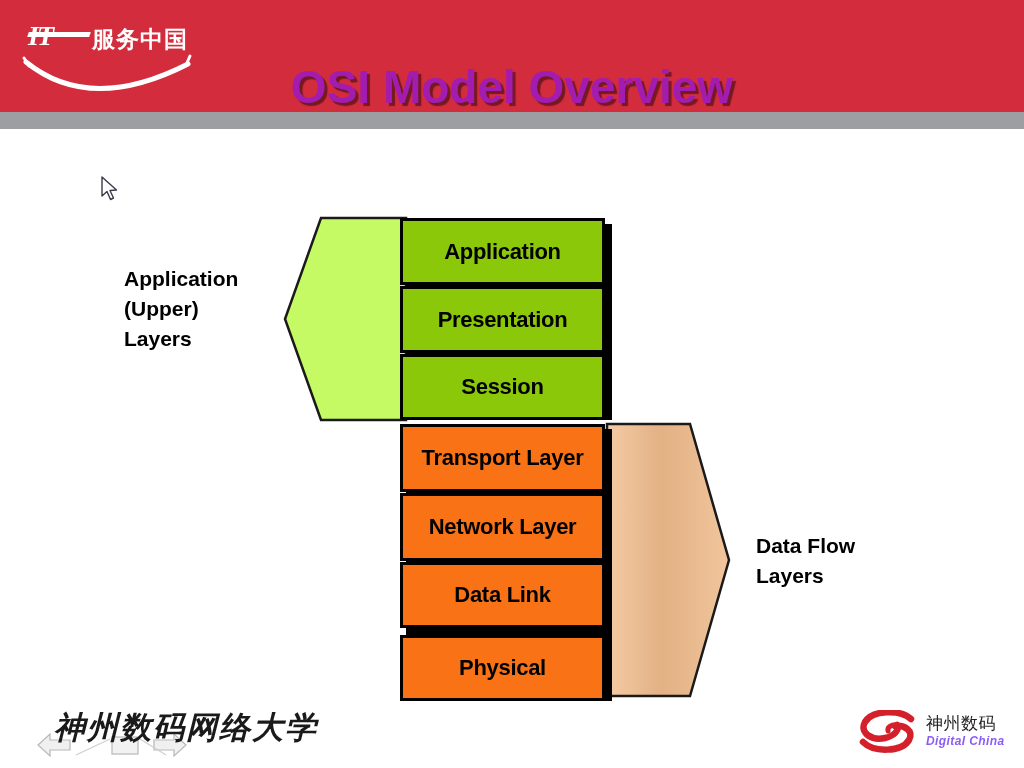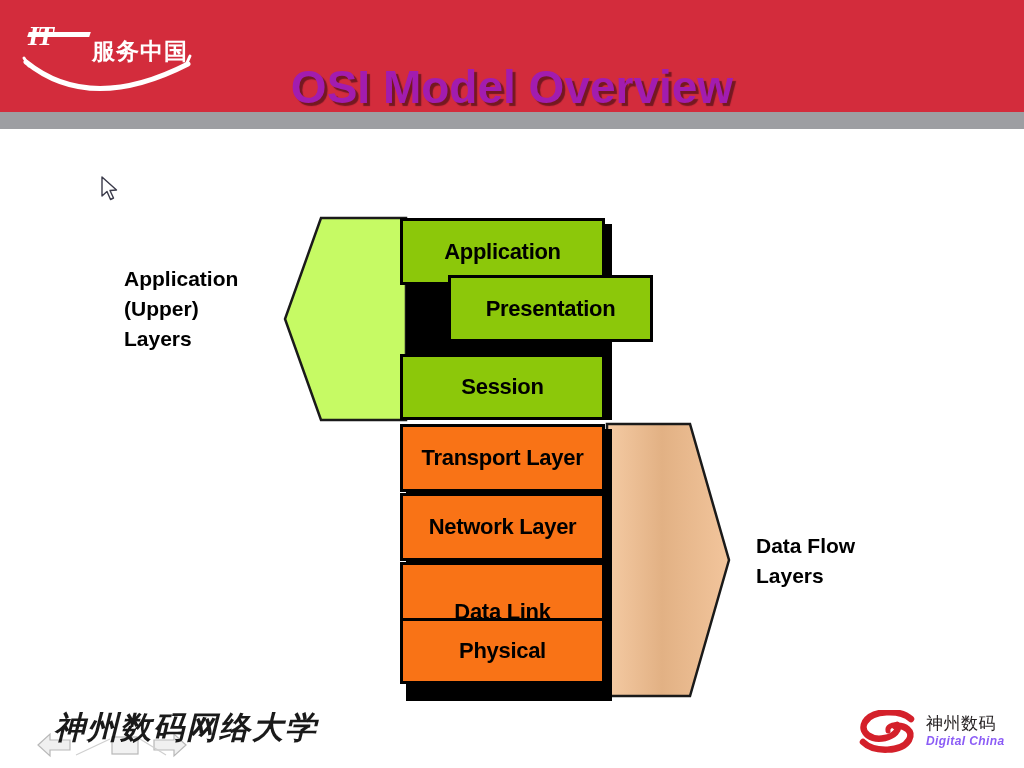--- a/index.html
+++ b/index.html
@@ -56,21 +56,20 @@
   }
   .logo-cn {
     position: absolute;
     left: 72px; top: 14px;
     font-family: "DejaVu Sans", sans-serif;
     font-size: 23px;
     font-weight: bold;
     color: #ffffff;
     letter-spacing: 1px;
     line-height: 1;
-    margin-top: 12px;
   }
   .logo-swoosh {
     position: absolute;
     left: 0px; top: 40px;
     width: 190px; height: 48px;
   }
 
   
   .slide-title {
     position: absolute;
@@ -227,41 +226,41 @@
 
   <div class="stack-shadow" style="left:406px; top:224px; width:206px; height:196px;"></div>
   <div class="stack-shadow" style="left:406px; top:429px; width:206px; height:272px;"></div>
 
   <div class="layer-stack">
 
     <div class="layer-box green" style="top:0px; height:67px;">
       <span>Application</span>
     </div>
 
-    <div class="layer-box green" style="top:57px; height:67px;margin-left:48px;">
+    <div class="layer-box green" style="top:68px; height:67px;">
       <span>Presentation</span>
     </div>
 
     <div class="layer-box green" style="top:136px; height:66px;">
       <span>Session</span>
     </div>
 
     <div class="layer-box peach" style="top:206px; height:68px;">
       <span>Transport Layer</span>
     </div>
 
     <div class="layer-box peach" style="top:275px; height:68px;">
       <span>Network Layer</span>
     </div>
 
-    <div class="layer-box peach" style="top:344px; height:66px;align-items:flex-end;">
+    <div class="layer-box peach" style="top:344px; height:66px;">
       <span>Data Link</span>
     </div>
 
-    <div class="layer-box peach" style="top:400px; height:66px;">
+    <div class="layer-box peach" style="top:417px; height:66px;">
       <span>Physical</span>
     </div>
 
   </div>
 </div>
 
 <div class="footer-left">
   <svg class="footer-arrows" viewBox="0 0 210 34">
     <polygon points="2,16 14,5 14,11 34,11 34,21 14,21 14,27" fill="#f0f0f0" stroke="#b8b8b8" stroke-width="1.2"></polygon>
     <rect x="76" y="8" width="26" height="17" fill="#f2f2f2" stroke="#b8b8b8" stroke-width="1.2"></rect>

